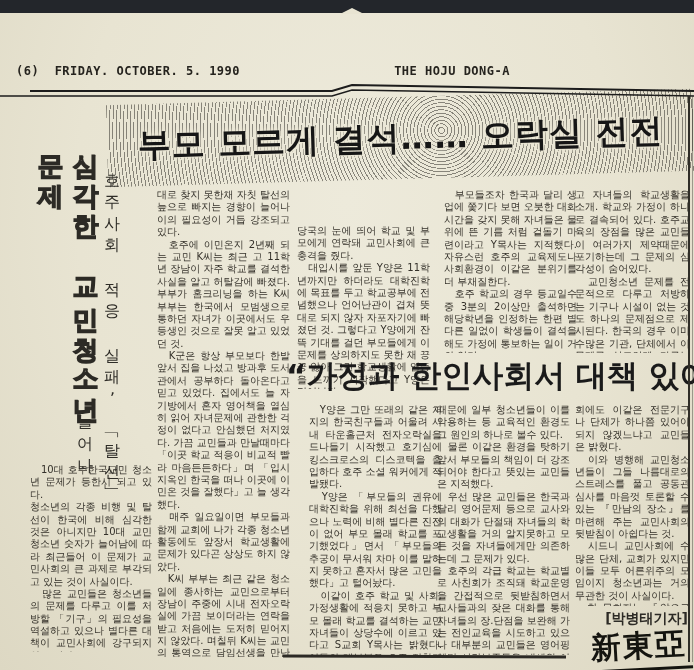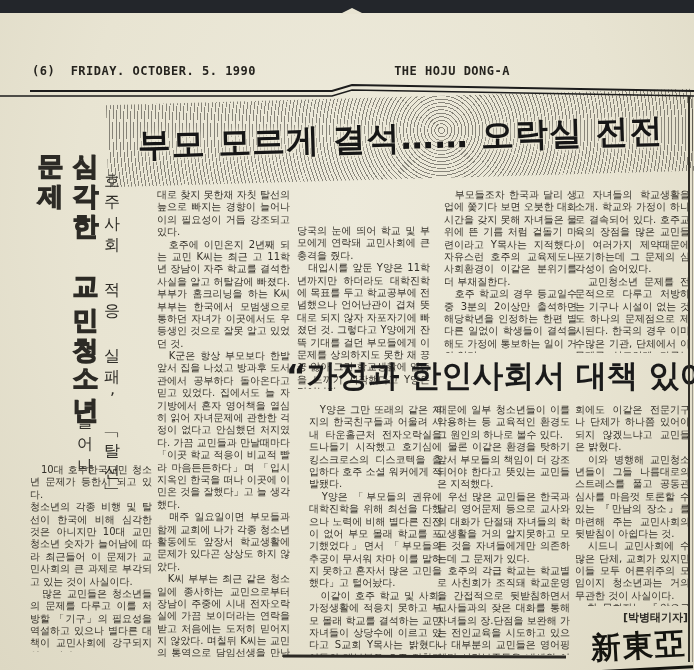--- a/index.html
+++ b/index.html
@@ -5,21 +5,21 @@
   html,body{margin:0;padding:0;}
   body{width:694px;height:670px;overflow:hidden;background:#cfcabc;font-family:"DejaVu Sans",sans-serif;}
   .page{position:relative;width:694px;height:670px;overflow:hidden;
     background:radial-gradient(ellipse at 50% 30%, #edeadb 0%, #e8e4d2 55%, #ddd8c3 100%);}
   
   .scanband{position:absolute;left:0;top:0;width:694px;height:13px;background:#23262b;}
   .scanband::after{content:"";position:absolute;left:340px;top:8px;width:0;height:0;
     border-left:12px solid transparent;border-right:12px solid transparent;border-bottom:6px solid #e8e4d2;}
   
   .hdr{position:absolute;top:64px;left:0;width:596px;display:flex;justify-content:space-between;
-    padding:0 86px 0 32px;box-sizing:border-box;
+    padding:0 86px 0 16px;box-sizing:border-box;
     font-family:"DejaVu Sans Mono",monospace;font-size:12px;font-weight:bold;letter-spacing:.5px;color:#25231e;}
   .rules{position:absolute;top:82px;left:0;}
   
   .banner{position:absolute;left:107px;top:97px;width:587px;height:82px;transform:rotate(-1.6deg);
     background:repeating-radial-gradient(circle at 57% 42%,rgba(35,33,28,0) 0 2.6px,rgba(35,33,28,.5) 2.6px 3.5px);
     display:flex;align-items:center;justify-content:center;overflow:hidden;}
   .banner-text{font-size:33px;font-weight:bold;color:#161616;letter-spacing:1px;white-space:nowrap;
     text-shadow:0 0 4px rgba(236,232,214,.95),0 0 8px rgba(236,232,214,.9),1px 1px 0 rgba(236,232,214,.8);}
   
   .v{writing-mode:vertical-rl;text-orientation:upright;position:absolute;}
@@ -35,21 +35,21 @@
   .c1{left:157px;top:189px;height:468px;}
   .c2t{left:297px;top:189px;height:164px;margin-top:36px;}
   .c3t{left:444px;top:189px;height:164px;}
   .c4t{left:575px;top:189px;height:164px;width:115px;}
   .c2b{left:309px;top:404px;height:251px;}
   .c3b{left:437px;top:404px;height:251px;}
   .c4b{left:575px;top:404px;height:202px;width:115px;}
   .quote{position:absolute;left:286px;top:355px;width:406px;height:44px;
     font-size:31px;font-weight:bold;color:#1a1a1a;text-align:center;white-space:nowrap;letter-spacing:0;}
   .byline{position:absolute;left:575px;top:610px;width:113px;text-align:right;
-    font-size:11px;font-weight:bold;color:#2c2a25;}
+    font-size:14px;font-weight:bold;color:#2c2a25;}
   .stamp{position:absolute;left:586px;top:626px;font-family:"DejaVu Serif",serif;font-size:30px;font-weight:bold;
     color:#14140f;transform:rotate(-3deg);border-bottom:3px solid #14140f;padding:0 5px 1px;letter-spacing:2px;}
   
   .vframe{position:absolute;left:688px;top:96px;width:2px;height:566px;background:#2f2d27;}
   .vframe2{position:absolute;left:692px;top:96px;width:1px;height:566px;background:rgba(47,45,39,.4);}
   .hbottom{position:absolute;left:283px;top:655px;width:283px;height:3px;background:#2c2a25;transform:rotate(.2deg);}
 </style>
 </head>
 <body>
 

